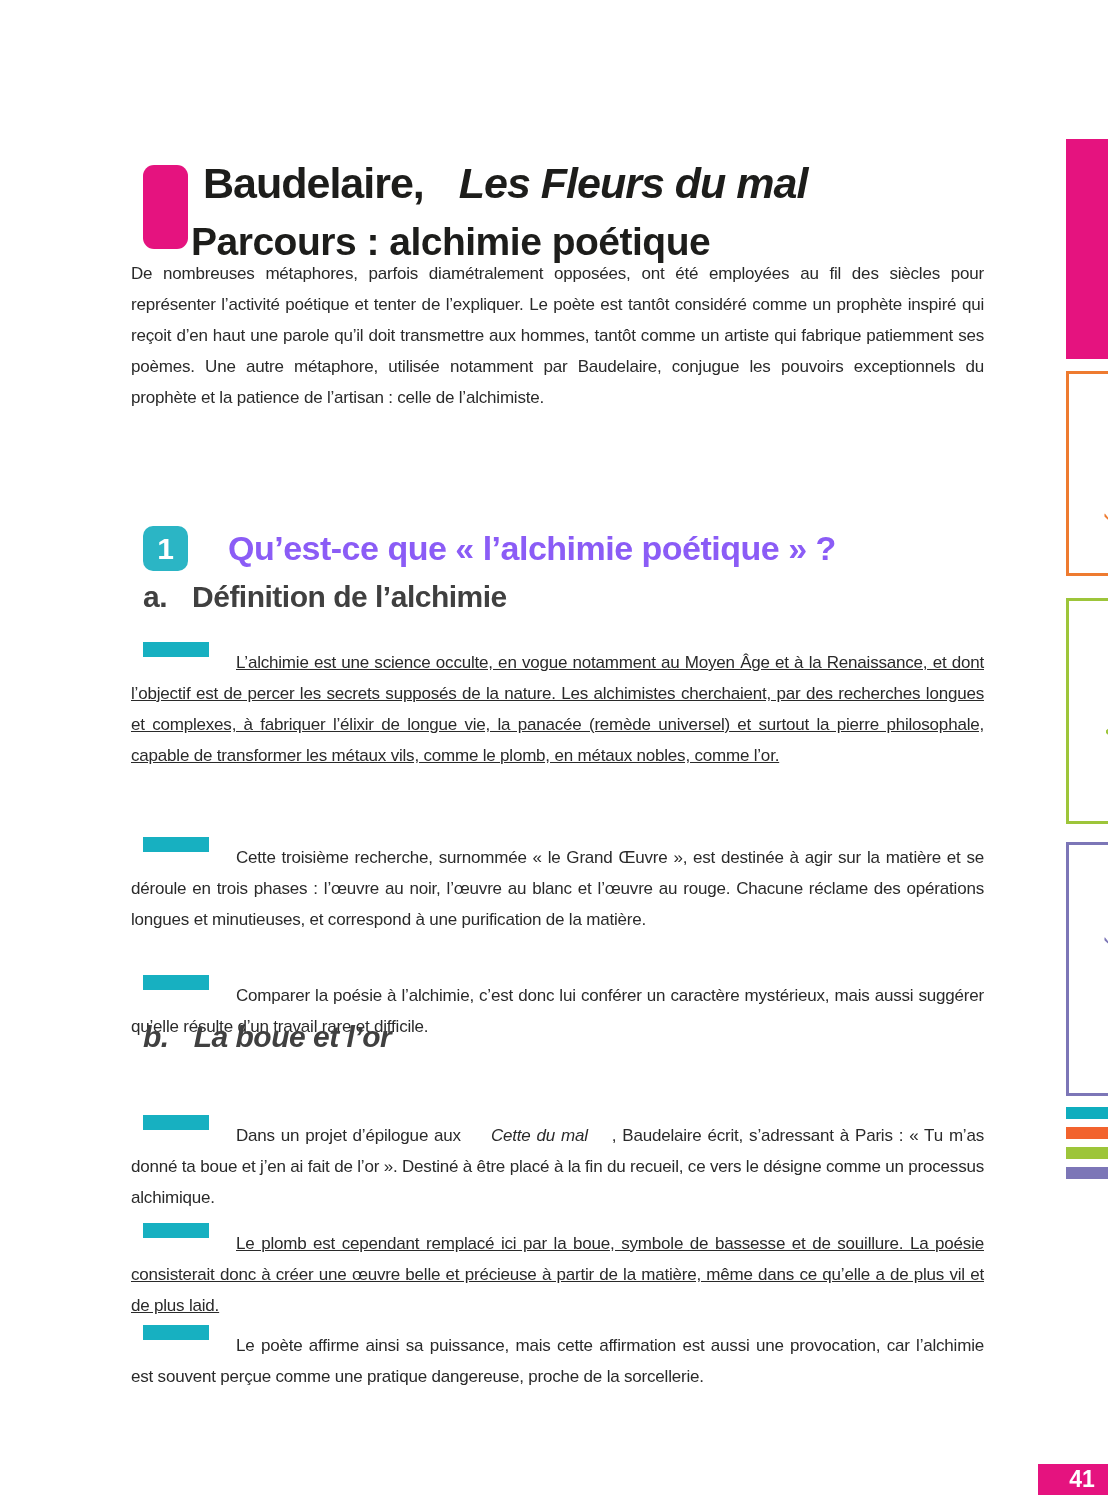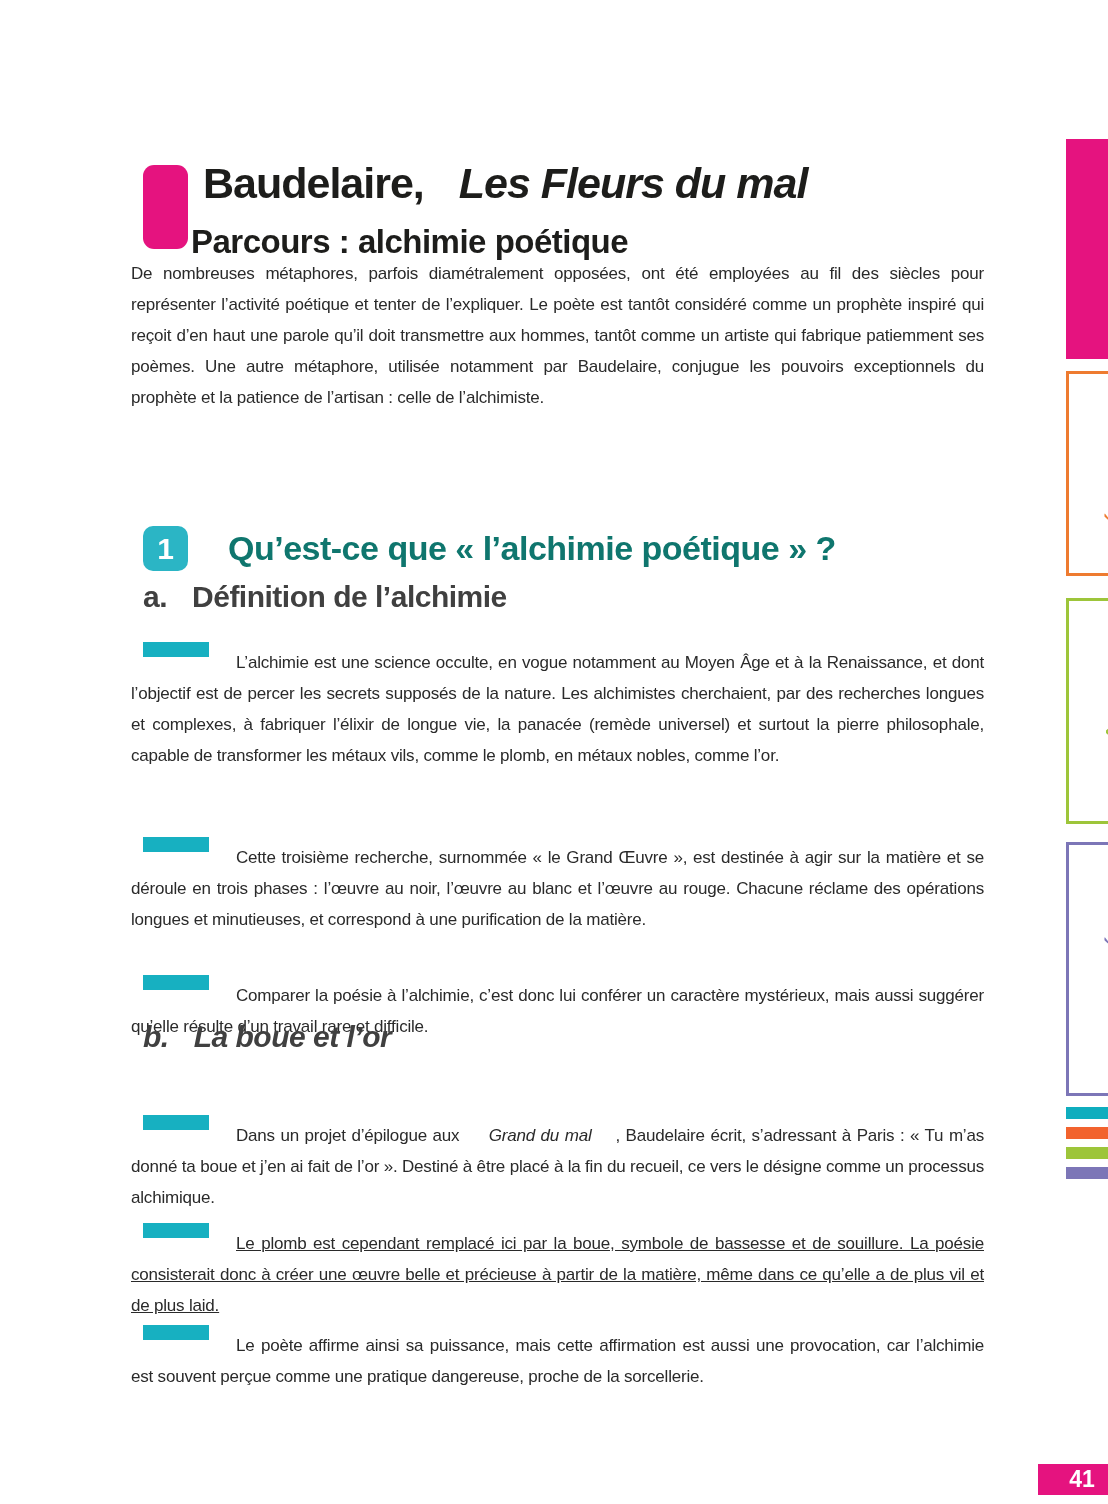--- a/index.html
+++ b/index.html
@@ -18,21 +18,21 @@
     position:absolute; left:0; top:7px;
     width:45px; height:84px;
     background:#e5137f; border-radius:11px;
   }
   .title-line1 {
     margin-left:60px; font-size:43px; font-weight:bold;
     line-height:50px; letter-spacing:-1px; color:#1d1d1b;
   }
   .title-line1 i { font-style:italic; }
   .title-line2 {
-    margin-left:60px; font-size:33px; font-weight:bold;
+    margin-left:60px; font-size:39px; font-weight:bold;
     line-height:44px; letter-spacing:-0.5px; color:#1d1d1b;
   }
 
   
   .para {
     position:absolute; left:95px; width:853px;
     font-size:17px; line-height:31px; text-align:justify;
     letter-spacing:-0.2px; color:#2a2a2a;
   }
   .bullet {
@@ -47,33 +47,33 @@
     display:flex; align-items:center; gap:16px;
   }
   .sec-badge {
     width:45px; height:45px; border-radius:10px;
     background:#2bb5c5; color:#ffffff;
     font-size:30px; font-weight:bold;
     display:flex; align-items:center; justify-content:center;
     flex:0 0 auto;
   }
   .sec-title {
-    color:#0f766e; font-size:34px; font-weight:bold; letter-spacing:-0.5px;
+    color:#8b5cf6; font-size:34px; font-weight:bold; letter-spacing:-0.5px;
   }
 
   .sub-head {
     position:absolute; left:95px; width:853px;
     color:#404040; font-size:30px; font-weight:bold; letter-spacing:-0.5px;
   }
   .sub-head .sub-label { margin-right:13px; }
   #sub-a { top:544px; }
   #sub-b { top:984px;font-style:italic; }
 
   #intro   { top:222px; }
-  #para-a1 { top:593px; }
+  #para-a1 { top:593px;text-decoration:underline; }
   #para-a2 { top:788px; }
   #para-a3 { top:926px; }
   #para-b1 { top:1066px; }
   #para-b2 { top:1174px;text-decoration:underline; }
   #para-b3 { top:1276px; }
 
   
   .tab {
     position:absolute; left:1030px; width:78px;
     background:#ffffff;
@@ -127,21 +127,21 @@
 <div class="sub-head" id="sub-a"><span class="sub-label">a.</span><span>Définition de l’alchimie</span></div>
 
 <p class="para" id="para-a1"><span class="bullet"></span><span>L’alchimie est une science occulte, en vogue notamment au Moyen Âge et à la Renaissance, et dont l’objectif est de percer les secrets supposés de la nature. Les alchimistes cherchaient, par des recherches longues et complexes, à fabriquer l’élixir de longue vie, la panacée (remède universel) et surtout la pierre philosophale, capable de transformer les métaux vils, comme le plomb, en métaux nobles, comme l’or.</span></p>
 
 <p class="para" id="para-a2"><span class="bullet"></span><span>Cette troisième recherche, surnommée « le Grand Œuvre », est destinée à agir sur la matière et se déroule en trois phases : l’œuvre au noir, l’œuvre au blanc et l’œuvre au rouge. Chacune réclame des opérations longues et minutieuses, et correspond à une purification de la matière.</span></p>
 
 <p class="para" id="para-a3"><span class="bullet"></span><span>Comparer la poésie à l’alchimie, c’est donc lui conférer un caractère mystérieux, mais aussi suggérer qu’elle résulte d’un travail rare et difficile.</span></p>
 
 <div class="sub-head" id="sub-b"><span class="sub-label">b.</span><span>La boue et l’or</span></div>
 
-<p class="para" id="para-b1"><span class="bullet"></span><span>Dans un projet d’épilogue aux </span><i>Grand du mal</i><span>, Baudelaire écrit, s’adressant à Paris : « Tu m’as donné ta boue et j’en ai fait de l’or ». Destiné à être placé à la fin du recueil, ce vers le désigne comme un processus alchimique.</span></p>
+<p class="para" id="para-b1"><span class="bullet"></span><span>Dans un projet d’épilogue aux </span><i>Cette du mal</i><span>, Baudelaire écrit, s’adressant à Paris : « Tu m’as donné ta boue et j’en ai fait de l’or ». Destiné à être placé à la fin du recueil, ce vers le désigne comme un processus alchimique.</span></p>
 
 <p class="para" id="para-b2"><span class="bullet"></span><span>Le plomb est cependant remplacé ici par la boue, symbole de bassesse et de souillure. La poésie consisterait donc à créer une œuvre belle et précieuse à partir de la matière, même dans ce qu’elle a de plus vil et de plus laid.</span></p>
 
 <p class="para" id="para-b3"><span class="bullet"></span><span>Le poète affirme ainsi sa puissance, mais cette affirmation est aussi une provocation, car l’alchimie est souvent perçue comme une pratique dangereuse, proche de la sorcellerie.</span></p>
 
 <div class="tab" id="tab-oeuvres">
   <div class="tab-label">ŒUVRES</div>
 </div>
 <div class="tab" id="tab-methode">
   <div class="tab-label">MÉTHODE</div>

